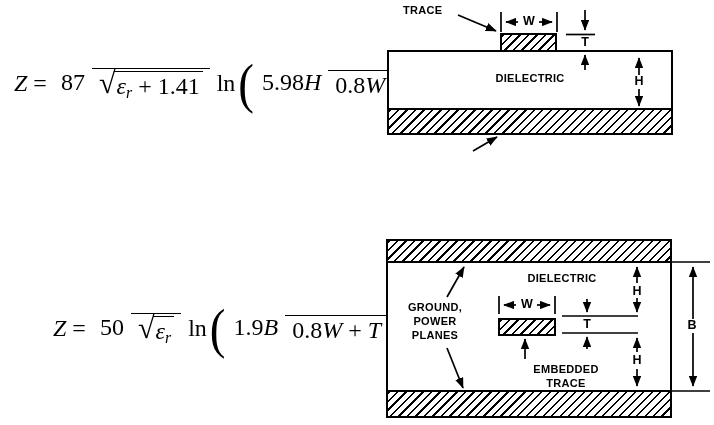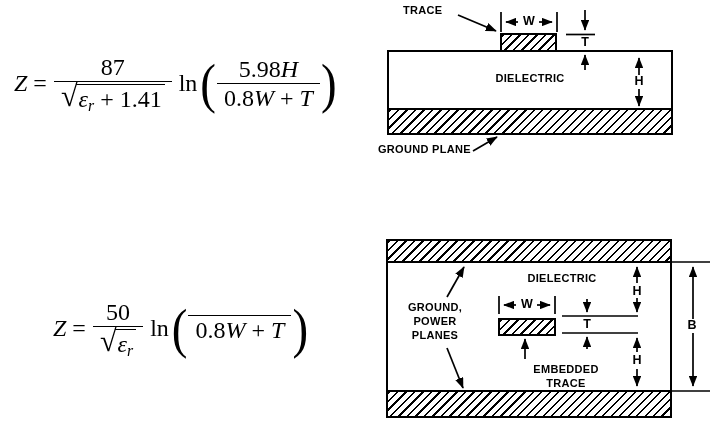--- a/index.html
+++ b/index.html
@@ -11,21 +11,21 @@
   
   .formula {
     position:absolute; display:flex; align-items:center; height:62px;
     font-family:"Liberation Serif", serif; font-size:24px; color:#000;
   }
   .formula > * { flex:0 0 auto; }
   .mi { font-style:italic; }
   .msub { font-size:0.66em; position:relative; top:0.28em; font-style:italic; }
   .eq { margin:0 7px 0 6px; }
   .fn { margin:0 3px 0 7px; }
-  .frac { display:inline-flex; flex-direction:column; align-items:center; text-align:center; }
+  .frac { display:inline-flex; flex-direction:row; align-items:center; text-align:center; }
   .frac .num { padding:0 7px 2px; line-height:1.0; }
   .frac .den { border-top:1.8px solid #000; padding:2px 7px 0; line-height:1.0; white-space:pre; }
   .frac .num { white-space:pre; }
   .paren { font-size:47px; line-height:0.95; transform:scaleY(1.16); font-weight:400; }
   .paren.open { margin-right:1px; }
   .paren.close { margin-left:1px; }
   .sqrt { display:inline-flex; align-items:flex-start; }
   .sqrt-sym { font-size:1.26em; line-height:0.8; margin-right:-2px; }
   .sqrt-body { border-top:1.7px solid #000; padding:2px 3px 0 3px; white-space:pre; }
   
@@ -71,20 +71,21 @@
   <div class="formula" style="left:53px; top:297px;">
     <span class="mi">Z</span>
     <span class="eq">=</span>
     <span class="frac">
       <span class="num">50</span>
       <span class="den"><span class="sqrt"><span class="sqrt-sym">√</span><span class="sqrt-body"><span class="mi">ε</span><span class="msub">r</span></span></span></span>
     </span>
     <span class="fn">ln</span>
     <span class="paren open">(</span>
     <span class="frac">
+      <span class="num"><span>1.9</span><span class="mi">B</span></span>
       <span class="den"><span>0.8</span><span class="mi">W</span><span> + </span><span class="mi">T</span></span>
     </span>
     <span class="paren close">)</span>
   </div>
 
   <div class="diagram" style="left:370px; top:0; width:344px; height:170px;">
     <div class="rect" style="left:17px; top:50px; width:286px; height:60px; background:#fff;"></div>
     <div class="rect hatch" style="left:17px; top:108px; width:286px; height:27px;"></div>
     <div class="rect hatch" style="left:130px; top:33px; width:57px; height:19px;"></div>
 
@@ -108,21 +109,20 @@
       <g>
         <line x1="269" y1="75" x2="269" y2="58" marker-end="url(#ah1)"></line>
         <line x1="269" y1="89" x2="269" y2="106" marker-end="url(#ah1)"></line>
       </g>
       <line x1="88" y1="15" x2="126" y2="31" marker-end="url(#ah1)"></line>
       <line x1="103" y1="151" x2="127" y2="137" marker-end="url(#ah1)"></line>
     </svg>
 
     <div class="lbl" style="left:33px; top:4px;">TRACE</div>
     <div class="lbl" style="left:17px; top:72px; width:286px; text-align:center;">DIELECTRIC</div>
-    <div class="lbl" style="left:8px; top:143px;">GROUND PLANE</div>
     <div class="dim" style="left:159px; top:15px;">W</div>
     <div class="dim" style="left:215px; top:36px;">T</div>
     <div class="dim" style="left:269px; top:75px;">H</div>
   </div>
 
   <div class="diagram" style="left:370px; top:230px; width:344px; height:195px;">
     <div class="rect" style="left:16px; top:9px; width:286px; height:179px; background:#fff;"></div>
     <div class="rect hatch" style="left:16px; top:9px; width:286px; height:24px;"></div>
     <div class="rect hatch" style="left:16px; top:160px; width:286px; height:28px;"></div>
     <div class="rect hatch" style="left:128px; top:88px; width:58px; height:18px;"></div>

